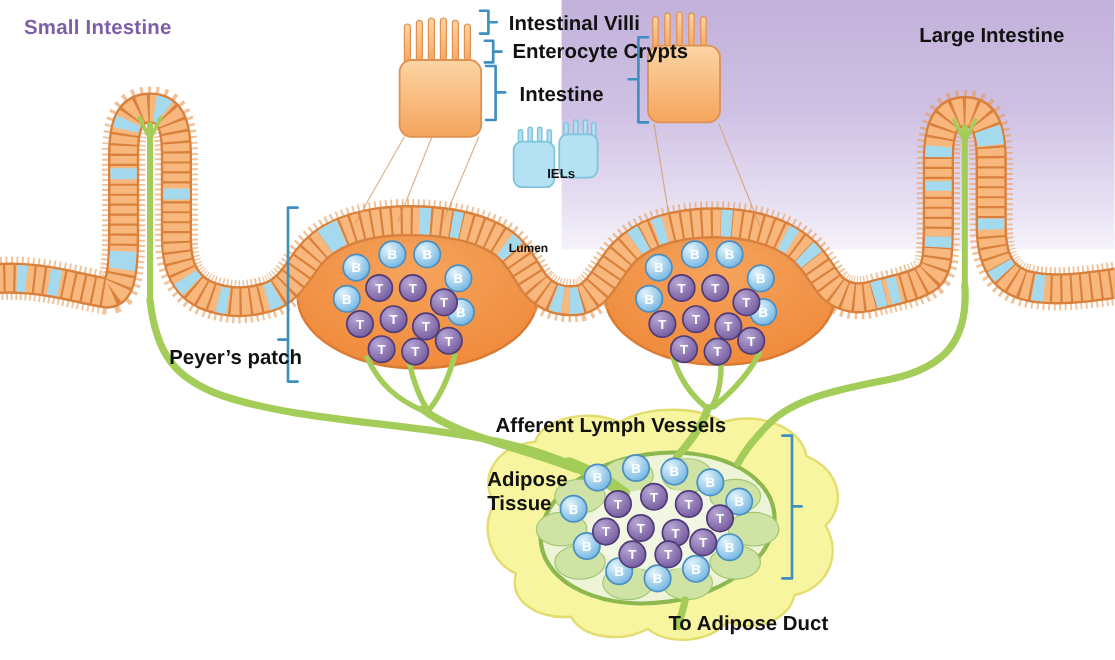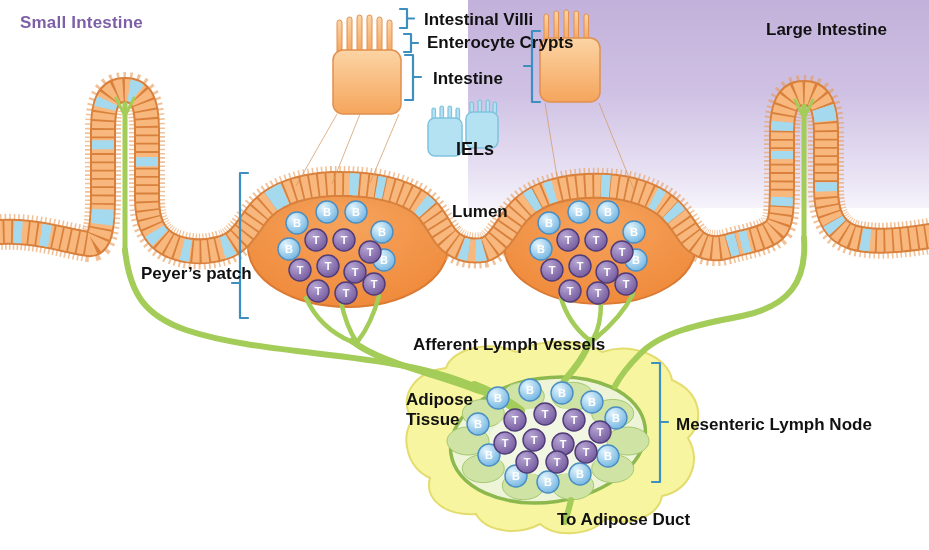--- a/index.html
+++ b/index.html
@@ -13,24 +13,24 @@
     --label-color:#111111;
   }
   .stage{position:relative;width:929px;height:550px;background:#ffffff;overflow:hidden}
   .stage > svg{position:absolute;left:0;top:0}
   .lbl{position:absolute;font-weight:bold;font-size:17px;color:var(--label-color);white-space:nowrap;line-height:1.15}
   .l-small{left:20px;top:13px;font-size:17px;color:var(--small-intestine-text);letter-spacing:.2px}
   .l-large{left:766px;top:20px;font-size:17px}
   .l-villi{left:424px;top:10px}
   .l-crypts{left:427px;top:33px}
   .l-enterocyte{left:433px;top:69px}
-  .l-iels{left:456px;top:139px;font-size:18px}
-  .l-lumen{left:452px;top:202px;font-size:17px}
-  .l-peyers{left:141px;top:264px}
-  .l-afferent{left:413px;top:335px}
+  .l-iels{left:456px;top:139px;font-size:11px}
+  .l-lumen{left:424px;top:202px;font-size:10px}
+  .l-peyers{left:141px;top:288px}
+  .l-afferent{left:413px;top:345px}
   .l-adipose{left:406px;top:390px;white-space:normal;width:68px;text-align:left}
   .l-mesenteric{left:676px;top:415px}
   .l-thoracic{left:557px;top:510px}
   .vessel{stroke:var(--lymph-vessel);fill:none;stroke-linecap:round}
   .bracket{stroke:var(--bracket);stroke-width:2.2;fill:none;stroke-linecap:round;stroke-linejoin:round}
   .follicle{fill:var(--node-lobe);stroke:#a3c873;stroke-width:1}
   .cell-label{font:bold 11px "Liberation Sans",sans-serif;fill:#ffffff}
   .magline{stroke:#d39a66;stroke-width:1;opacity:.75}
 </style>
 </head>
@@ -382,15 +382,14 @@
   <div class="lbl l-small">Small Intestine</div>
   <div class="lbl l-large">Large Intestine</div>
   <div class="lbl l-villi">Intestinal Villi</div>
   <div class="lbl l-crypts">Enterocyte Crypts</div>
   <div class="lbl l-enterocyte">Intestine</div>
   <div class="lbl l-iels">IELs</div>
   <div class="lbl l-lumen">Lumen</div>
   <div class="lbl l-peyers">Peyer’s patch</div>
   <div class="lbl l-afferent">Afferent Lymph Vessels</div>
   <div class="lbl l-adipose">Adipose Tissue</div>
-  <div class="lbl l-mesenteric">Mesenteric Lymph Node</div>
   <div class="lbl l-thoracic">To Adipose Duct</div>
 </div>
 
 </body></html>

